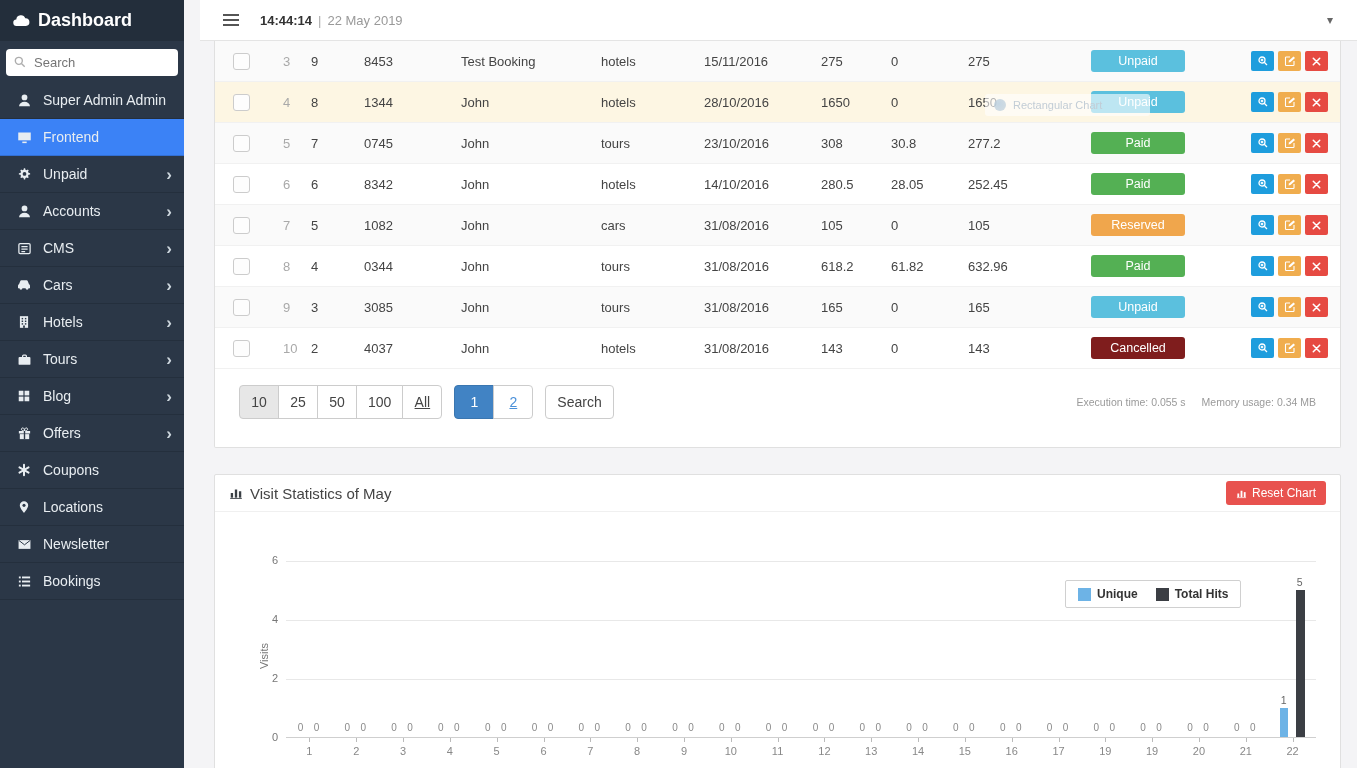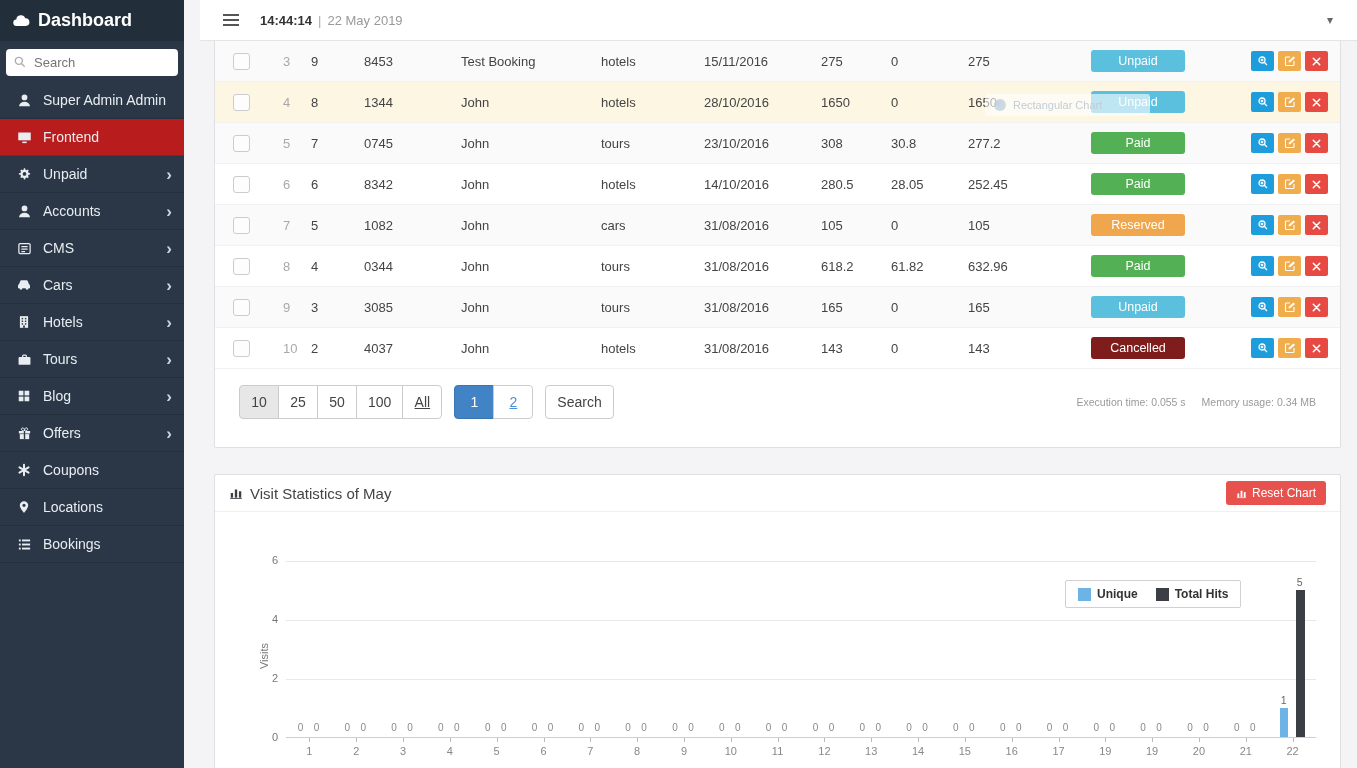--- a/index.html
+++ b/index.html
@@ -14,21 +14,21 @@
           padding:0 0 0 12px; font-size:18px; font-weight:bold; }
   .logo .ic { display:flex; }
   .search-wrap { margin:8px 6px 6px 6px; position:relative; }
   .search-ic { position:absolute; left:7px; top:6px; opacity:.8; }
   input.search { width:100%; height:27px; border:none; border-radius:4px; background:#fff;
                  padding:0 8px 0 28px; font-size:13px; color:#555; outline:none;
                  font-family:"Liberation Sans", sans-serif; }
   .side-item { height:37px; display:flex; align-items:center; padding:0 12px 0 14px;
                color:#e8edf1; font-size:14px; border-bottom:1px solid rgba(0,0,0,.14); cursor:pointer; }
   .side-item .ic { width:20px; margin-right:9px; display:flex; justify-content:center; align-items:center; }
-  .side-item.active { background:#b91c1c; }
+  .side-item.active { background:#3b82f6; }
   .chev { margin-left:auto; font-size:17px; line-height:1; color:#cdd6dd; font-weight:bold; }
   
   .topbar { position:absolute; left:200px; top:0; right:0; height:41px; background:#fff;
             border-bottom:1px solid #e4e4e4; display:flex; align-items:center; z-index:4; }
   .hamburger { background:none; border:none; margin:0 16px 0 18px; padding:4px; cursor:pointer; display:flex; }
   .time { font-weight:bold; color:#333; font-size:13px; }
   .sep { color:#aaa; margin:0 6px; font-size:13px; }
   .date { color:#999; font-size:13px; }
   .caret { margin-left:auto; margin-right:24px; color:#666; font-size:12px; cursor:pointer; }
   
@@ -234,20 +234,29 @@
           <span class="lbl">Coupons</span>
         </div>
         <div class="side-item">
           <span class="ic">
             <svg viewBox="0 0 24 24" width="14" height="14" fill="currentColor">
               <path d="M12 2a7.2 7.2 0 0 0-7.2 7.2C4.8 14.6 12 22 12 22s7.2-7.4 7.2-12.8A7.2 7.2 0 0 0 12 2z"></path>
               <circle cx="12" cy="9.2" r="2.6" fill="#2b3747"></circle>
             </svg>
           </span>
           <span class="lbl">Locations</span>
+        </div>
+        <div class="side-item">
+          <span class="ic">
+            <svg viewBox="0 0 24 24" width="15" height="15" fill="currentColor">
+              <path d="M2.5 5h19v14h-19z"></path>
+              <path d="M3 5.5l9 7 9-7" fill="none" stroke="#2b3747" stroke-width="1.6"></path>
+            </svg>
+          </span>
+          <span class="lbl">Newsletter</span>
         </div>
         <div class="side-item">
           <span class="ic">
             <svg viewBox="0 0 24 24" width="15" height="15" fill="currentColor">
               <rect x="3" y="4" width="3" height="3"></rect>
               <rect x="8" y="4" width="13" height="3"></rect>
               <rect x="3" y="10.5" width="3" height="3"></rect>
               <rect x="8" y="10.5" width="13" height="3"></rect>
               <rect x="3" y="17" width="3" height="3"></rect>
               <rect x="8" y="17" width="13" height="3"></rect>

